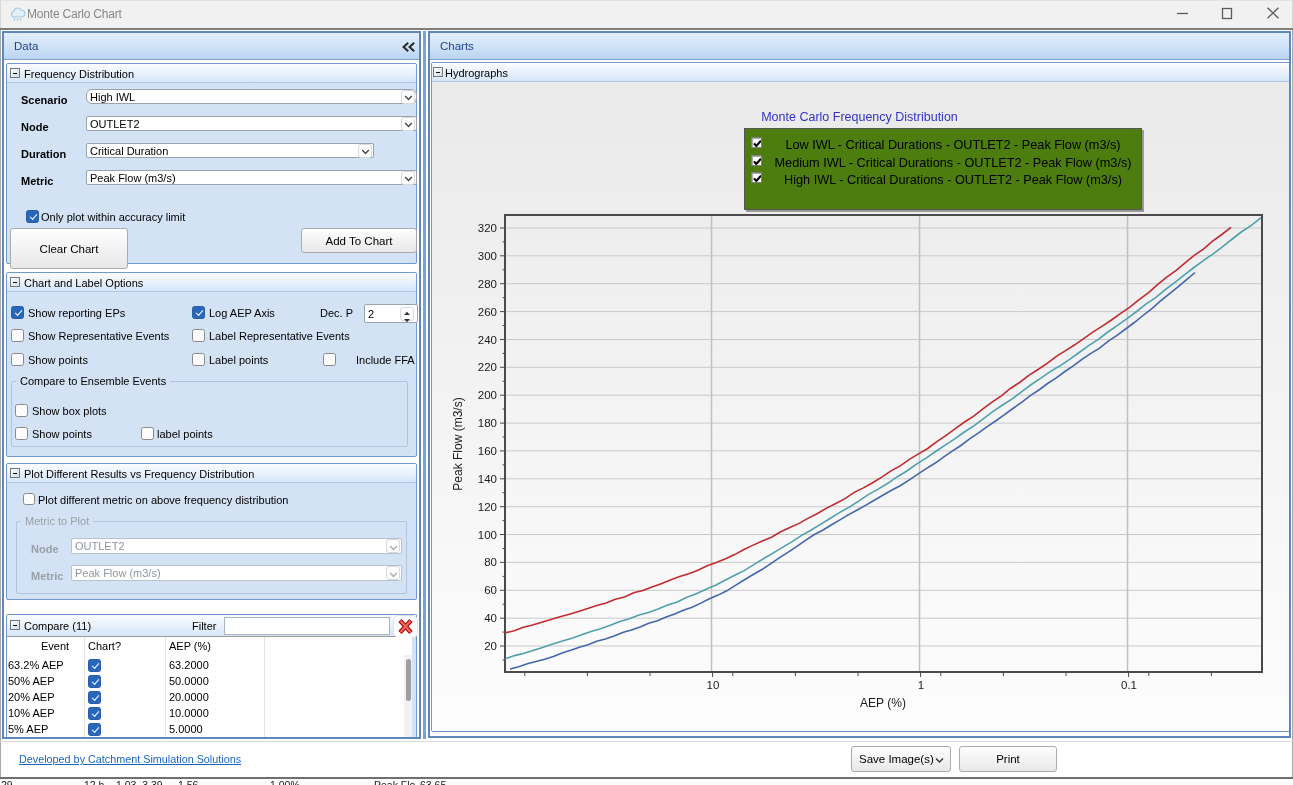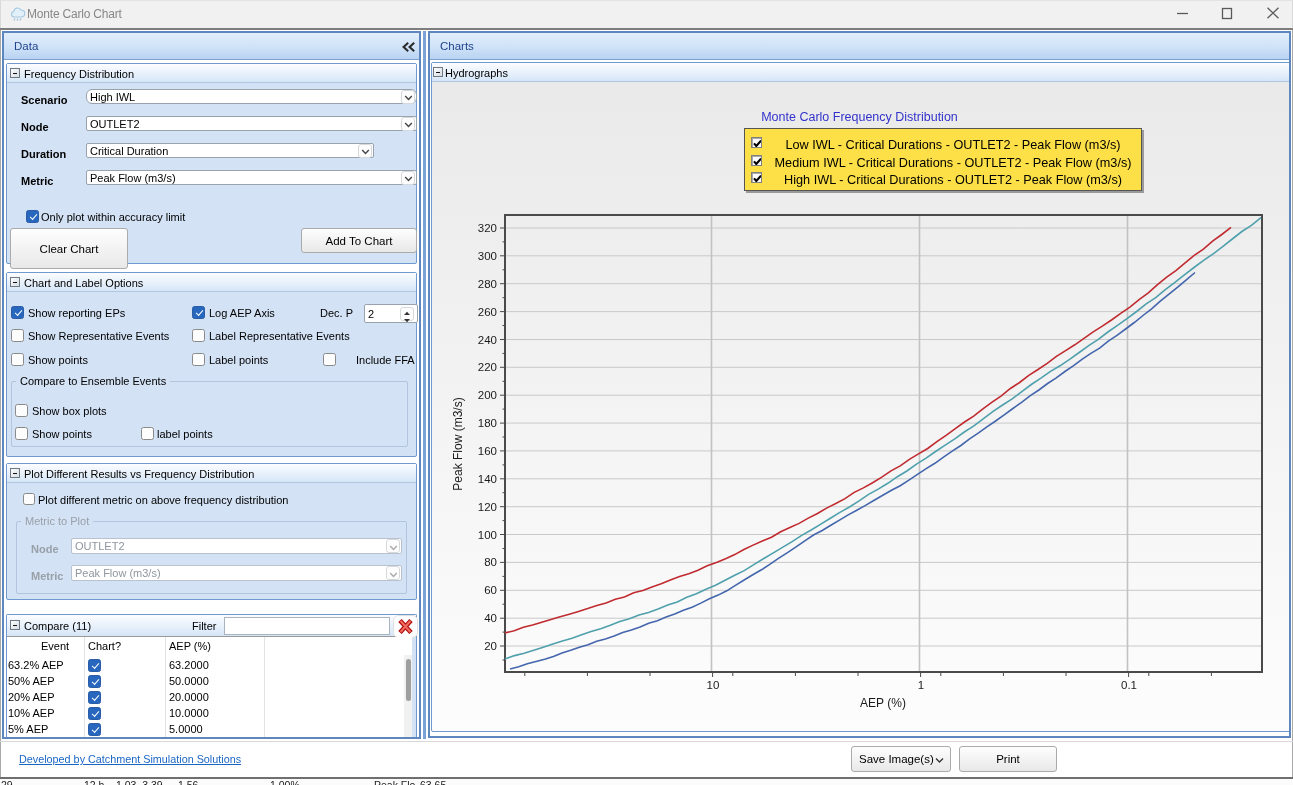--- a/index.html
+++ b/index.html
@@ -52,21 +52,21 @@
 
 
 #botline1 { left:0; top:741px; width:1293px; height:1px; background:#d9d9d9; }
 #link { left:19px; top:753px; font-size:10.8px; color:#1a66c4; text-decoration:underline; }
 #botline2 { left:0; top:777px; width:1293px; height:2px; background:#6f6f6f; }
 #statusrow { left:0; top:779px; width:1293px; height:6px; overflow:hidden; background:#fbfbfb; }
 #statusrow span { position:absolute; top:0; font-size:10.5px; color:#222; }
 
 
 #chartTitle { left:432px; top:110px; width:855px; text-align:center; font-size:12.5px; color:#3333cc; }
-#legend { left:744px; top:128px; width:398px; height:63px; background:#fde047; border:1.5px solid #555; box-shadow:2px 2px 0 #9a9a9a; }
+#legend { left:744px; top:128px; width:398px; height:82px; background:#4d7c0f; border:1.5px solid #555; box-shadow:2px 2px 0 #9a9a9a; }
 .lrow { position:absolute; left:0; width:100%; height:18px; }
 .lcb svg { display:block; } .lcb { position:absolute; left:6px; top:1px; width:11px; height:11px; border:1px solid #808080; box-shadow:inset 1px 1px 0 #aaa; background:#fcfcfc; overflow:hidden; }
 
 .ltxt { position:absolute; left:20px; right:0; top:2px; text-align:center; font-size:12.7px; color:#000; }
 </style></head>
 <body>
 <div class="abs" id="titlebar"></div>
 <svg class="abs" style="left:9px; top:4px;" width="19" height="19" viewBox="0 0 19 19">
   <path d="M5.5 13 Q2.5 13 2.5 10.2 Q2.5 7.8 4.8 7.5 Q5 4.5 8 4 Q11 3.6 12.2 6.2 Q15.5 6 15.8 9 Q16 12.6 12.5 13 Z" fill="#e2f0fa" stroke="#a5c9e2" stroke-width="1.1"></path>
   <path d="M6 14.5 l-1 2 M9 14.5 l-1 2 M12 14.5 l-1 2" stroke="#9cc4e0" stroke-width="1.2"></path>

